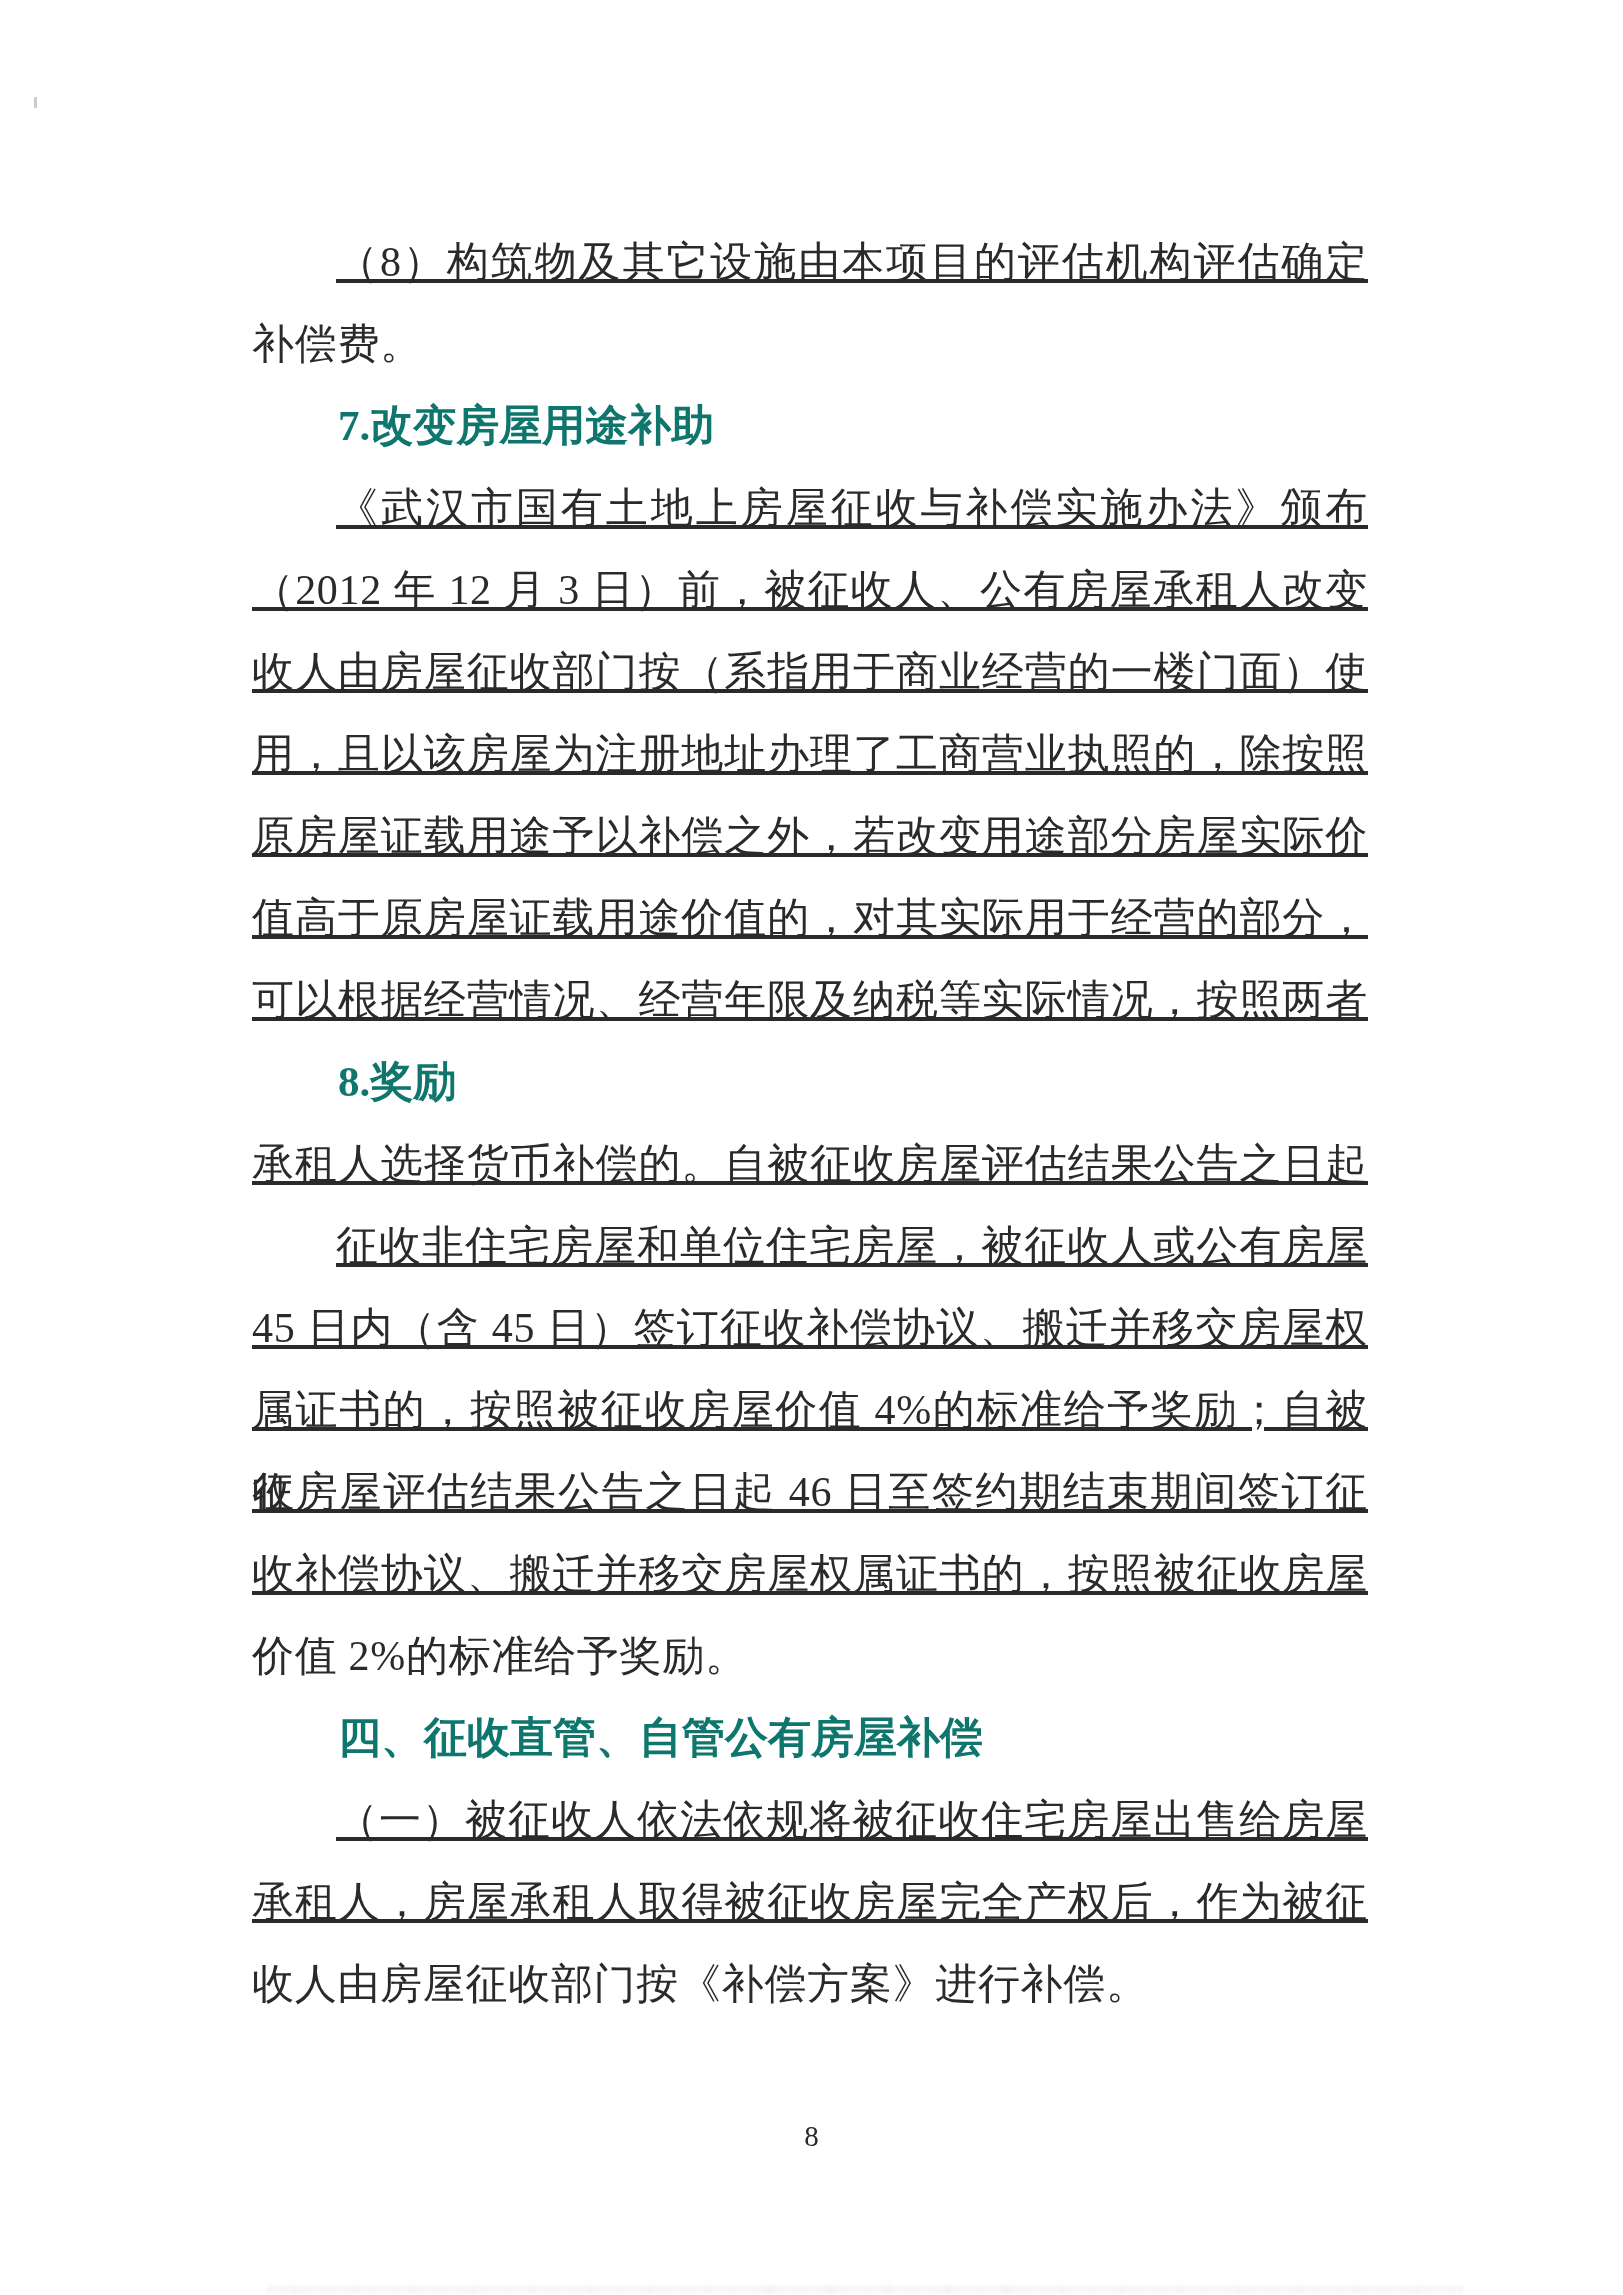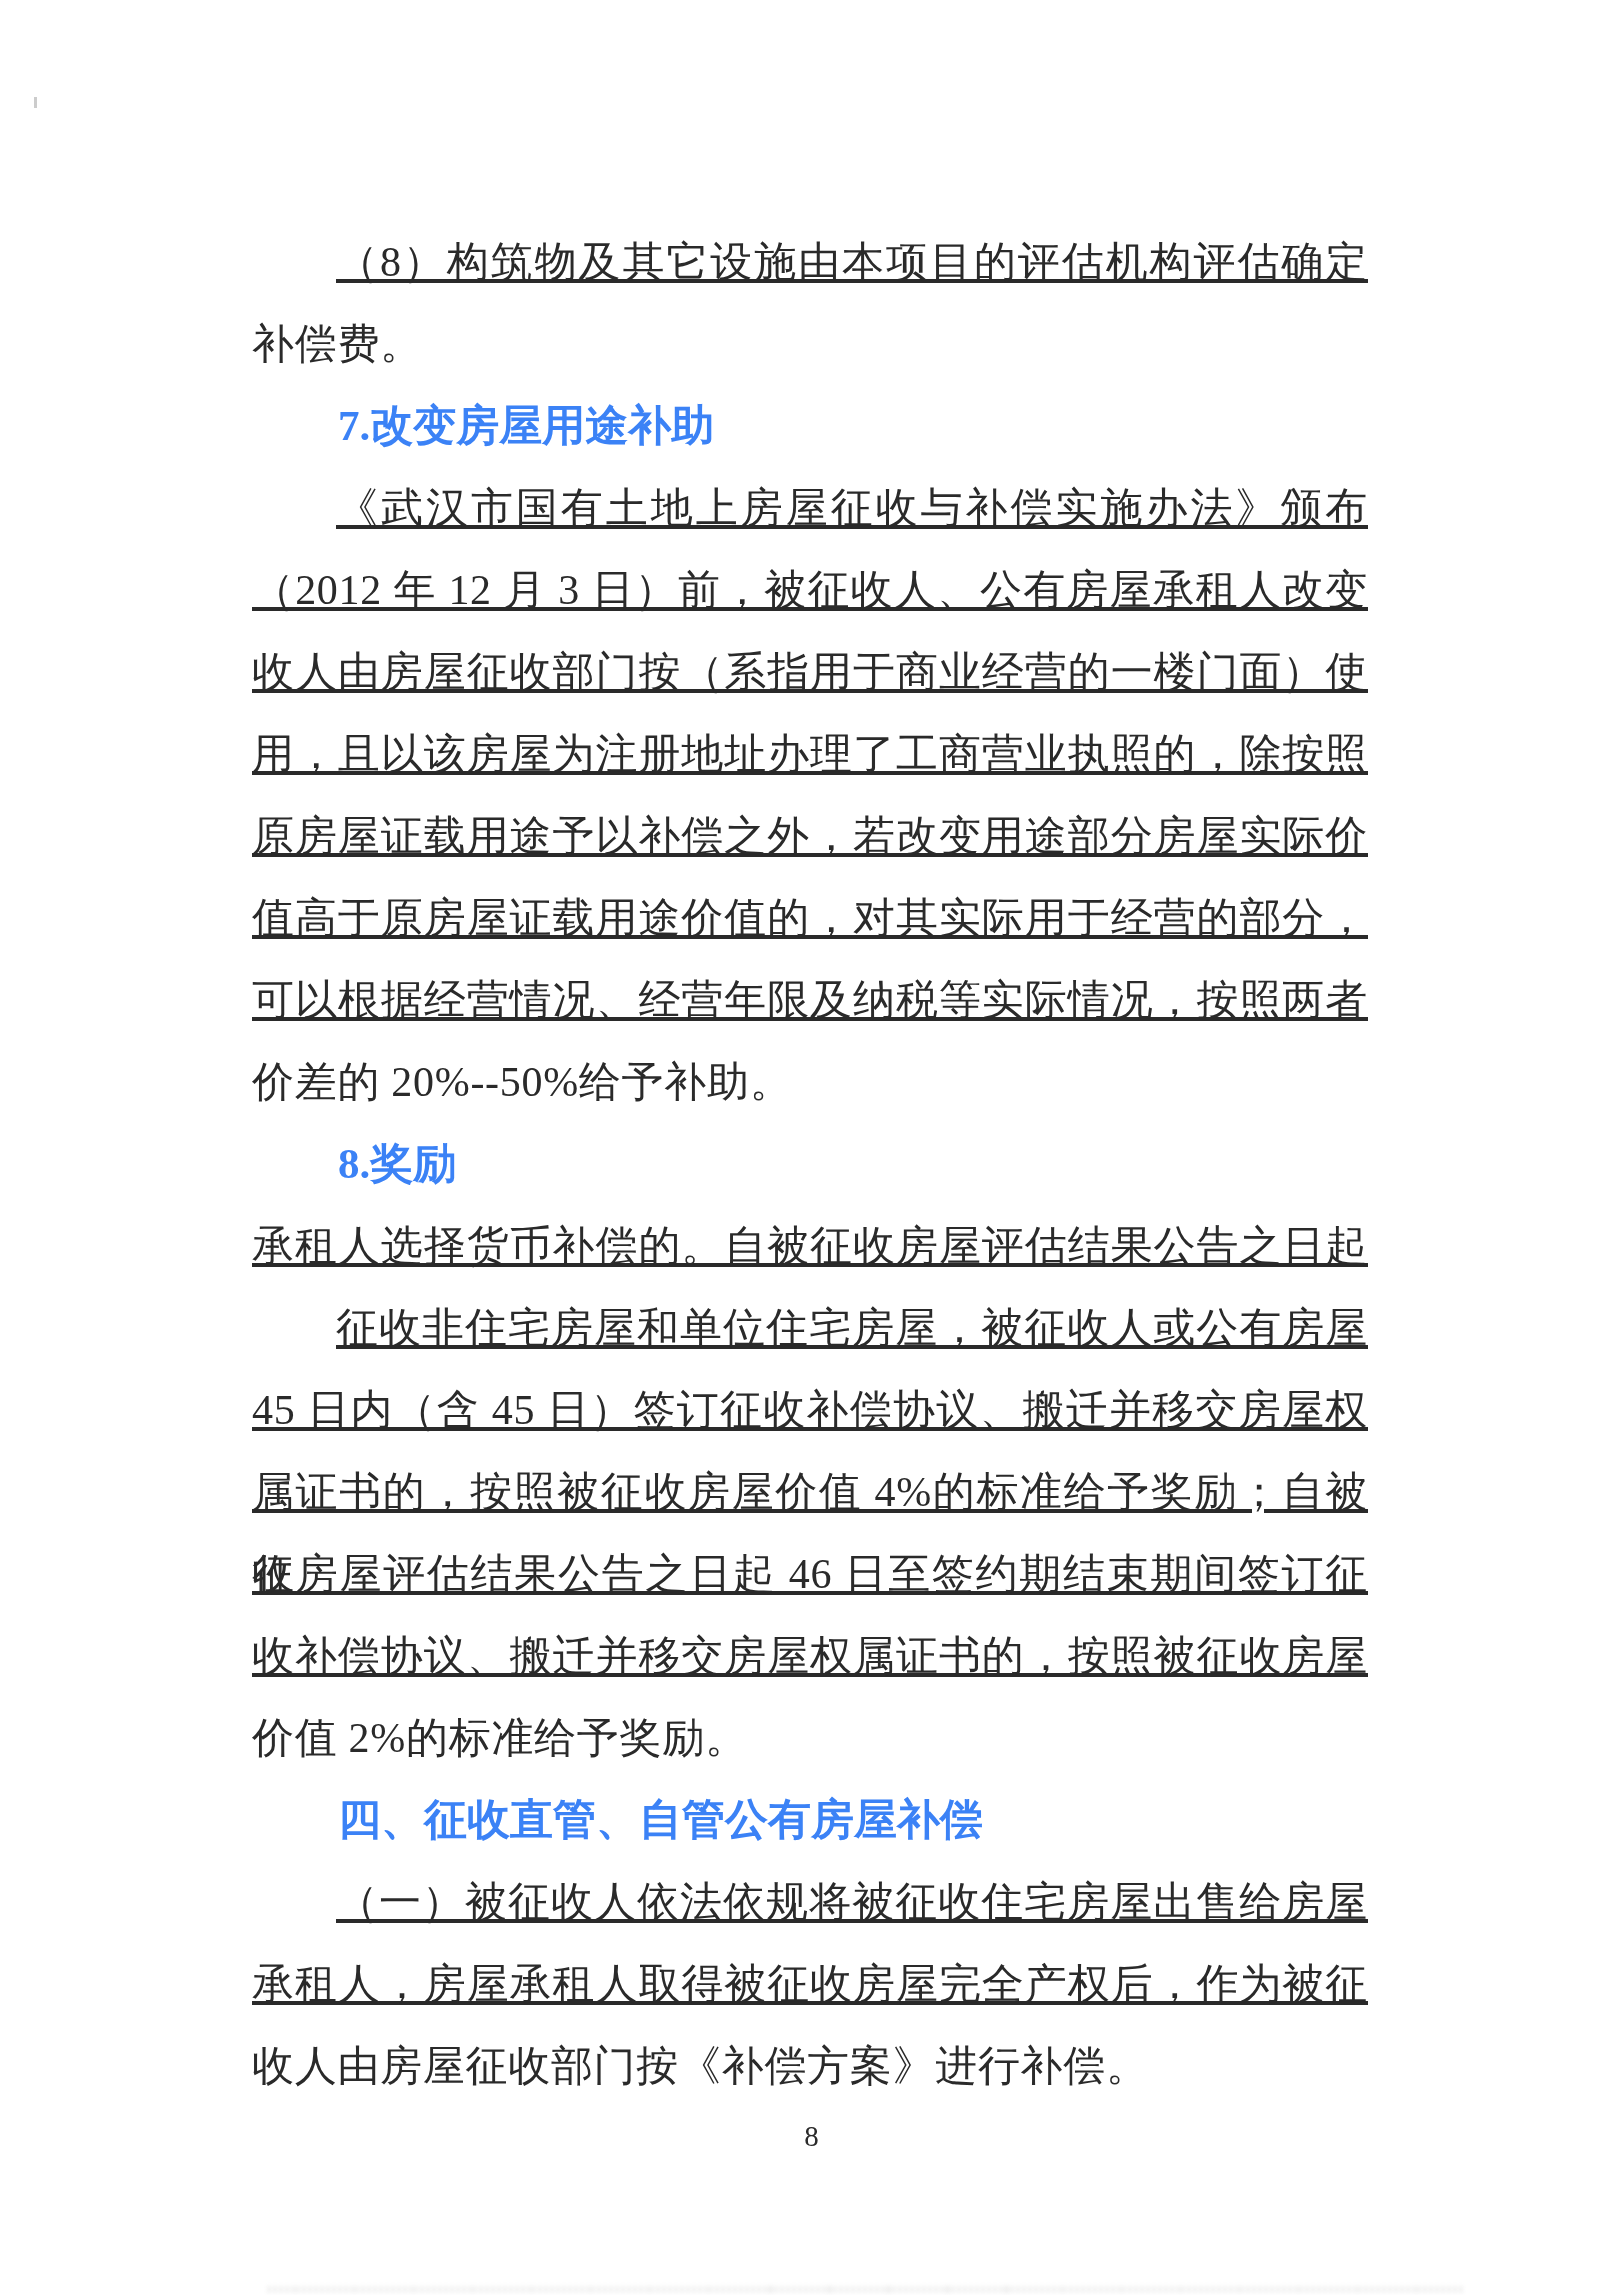--- a/index.html
+++ b/index.html
@@ -39,21 +39,21 @@
     text-decoration: underline;
   }
   .first { text-indent: 2em; }
   .heading {
     margin: 0;
     padding: 0;
     height: 82px;
     line-height: 82px;
     font-size: 43px;
     font-weight: 700;
-    color: #3b82f6;
+    color: #0f766e;
     text-indent: 2em;
     white-space: nowrap;
   }
   .page-footer {
     position: absolute;
     left: 0;
     top: 2113px;
     width: 100%;
     height: 46px;
     line-height: 46px;
@@ -100,21 +100,20 @@
     <h2 class="heading">7.改变房屋用途补助</h2>
 
     <p class="para">
       <span class="line first j">《武汉市国有土地上房屋征收与补偿实施办法》颁布</span>
       <span class="line j">（2012 年 12 月 3 日）前，被征收人、公有房屋承租人改变</span>
       <span class="line j">收人由房屋征收部门按（系指用于商业经营的一楼门面）使</span>
       <span class="line j">用，且以该房屋为注册地址办理了工商营业执照的，除按照</span>
       <span class="line j">原房屋证载用途予以补偿之外，若改变用途部分房屋实际价</span>
       <span class="line j">值高于原房屋证载用途价值的，对其实际用于经营的部分，</span>
       <span class="line j">可以根据经营情况、经营年限及纳税等实际情况，按照两者</span>
-      <span class="line">价差的 20%--50%给予补助。</span>
     </p>
 
     <h2 class="heading">8.奖励</h2>
 
     <p class="para">
       <span class="line j">承租人选择货币补偿的。自被征收房屋评估结果公告之日起</span>
       <span class="line first j">征收非住宅房屋和单位住宅房屋，被征收人或公有房屋</span>
       <span class="line j">45 日内（含 45 日）签订征收补偿协议、搬迁并移交房屋权</span>
       <span class="line j">属证书的，按照被征收房屋价值 4%的标准给予奖励；自被征</span>
       <span class="line j">收房屋评估结果公告之日起 46 日至签约期结束期间签订征</span>

